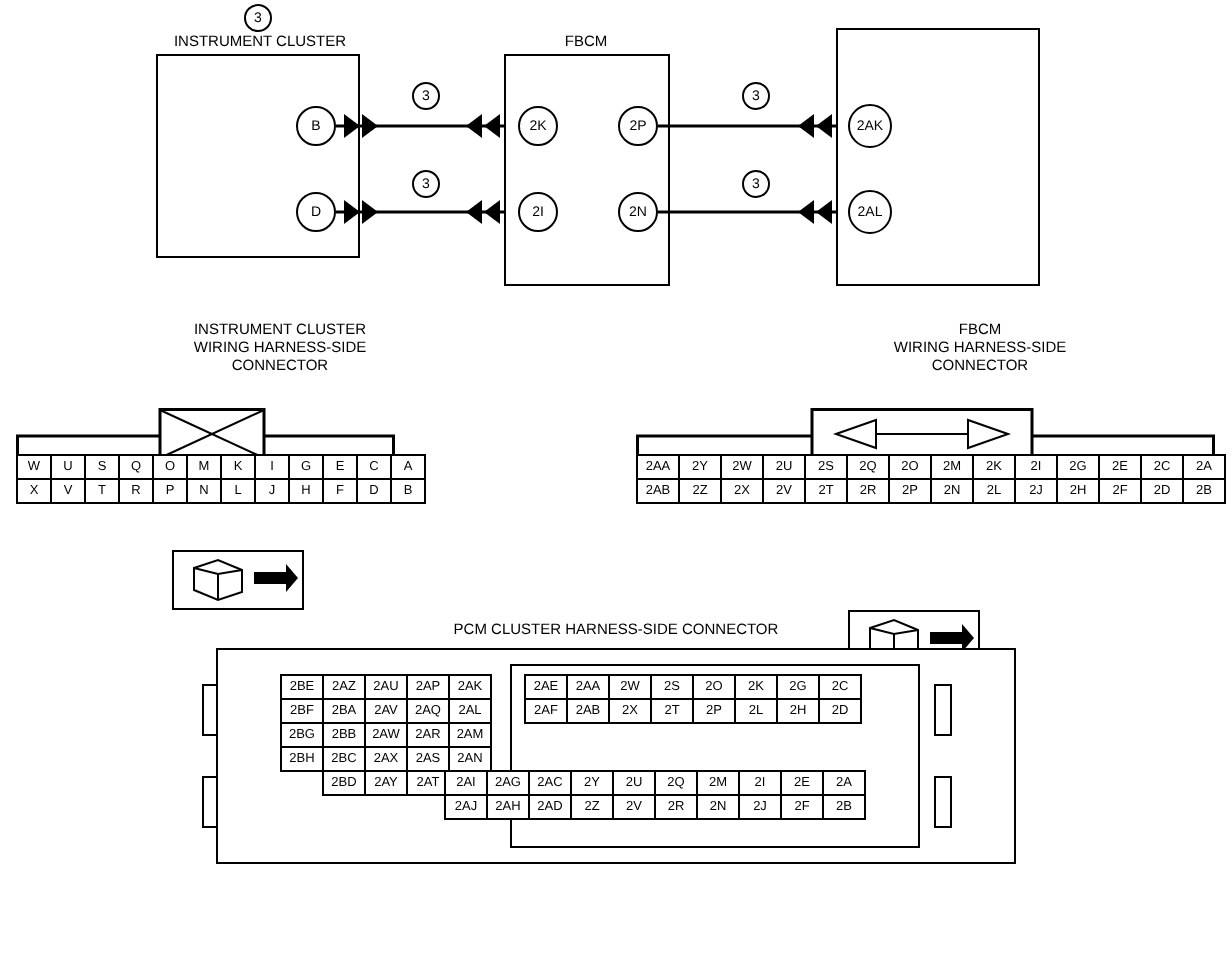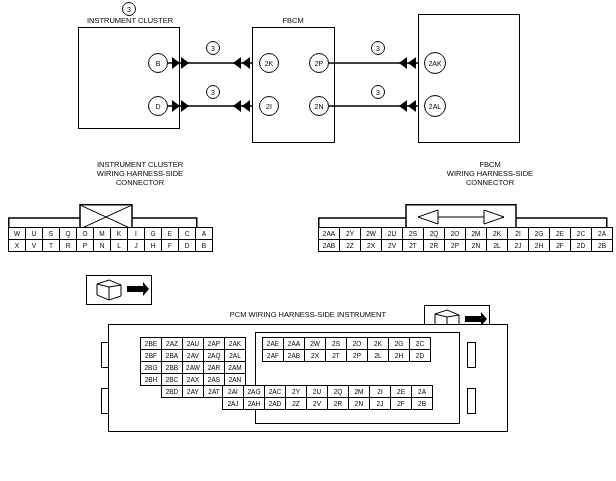--- a/index.html
+++ b/index.html
@@ -204,21 +204,21 @@
 
   <div class="abs hand-box" style="left:424px;top:275px;width:66px;height:30px;">
     <svg width="64" height="28" viewBox="0 0 64 28">
       <path d="M10,8 L22,4 L34,9 L34,20 L22,24 L10,19 Z" fill="#fff" stroke="#000" stroke-width="1"></path>
       <path d="M10,8 L22,11 L34,9" fill="none" stroke="#000" stroke-width="1"></path>
       <path d="M22,11 L22,24" fill="none" stroke="#000" stroke-width="1"></path>
       <path d="M40,10 L56,10 L56,6 L62,13 L56,20 L56,16 L40,16 Z" fill="#000"></path>
     </svg>
   </div>
 
-  <div class="abs lbl" style="left:158px;top:310px;width:300px;">PCM WIRING HARNESS-SIDE INSTRUMENT</div>
+  <div class="abs lbl" style="left:158px;top:310px;width:300px;">PCM CLUSTER HARNESS-SIDE CONNECTOR</div>
 
   <div class="abs conn-shell" style="left:108px;top:324px;width:400px;height:108px;"></div>
 
   <div class="abs box" style="left:101px;top:342px;width:8px;height:26px;"></div>
   <div class="abs box" style="left:101px;top:388px;width:8px;height:26px;"></div>
   <div class="abs box" style="left:467px;top:342px;width:9px;height:26px;"></div>
   <div class="abs box" style="left:467px;top:388px;width:9px;height:26px;"></div>
 
   <div class="abs" style="left:140px;top:337px;">
     <table class="pins">

